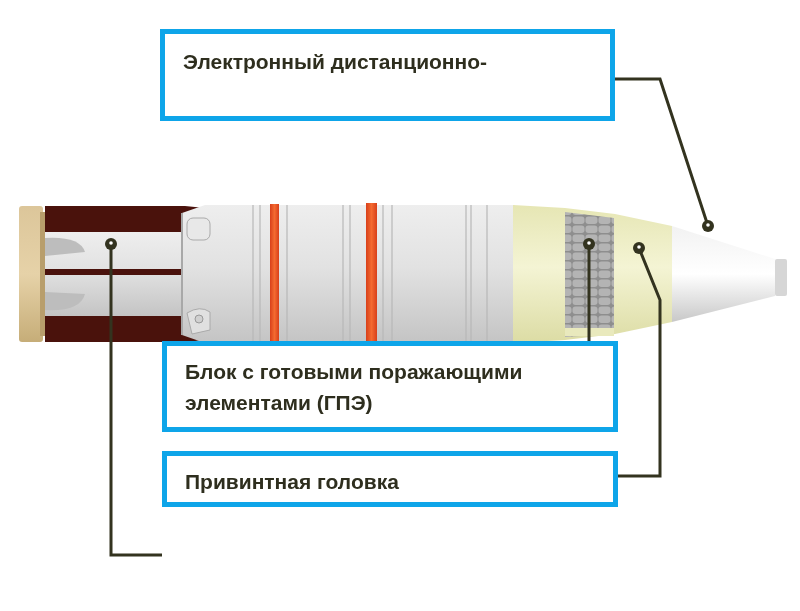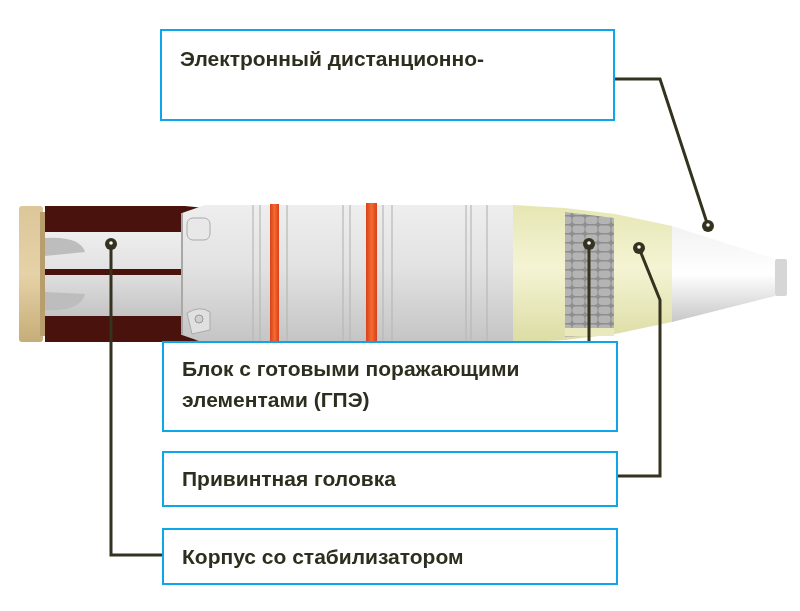--- a/index.html
+++ b/index.html
@@ -1,19 +1,19 @@
 <!DOCTYPE html>
 <html><head>
 <meta charset="utf-8">
 <style>
   html, body { margin:0; padding:0; background:#ffffff; }
   #stage { position:relative; width:800px; height:611px; overflow:hidden; background:#ffffff;
            font-family:"Liberation Sans", sans-serif; }
   #art { position:absolute; left:0; top:0; width:800px; height:611px; }
-  .label-box { position:absolute; box-sizing:border-box; border:2px solid #0ea5e9;
+  .label-box { position:absolute; box-sizing:border-box; border:5px solid #0ea5e9;
                background:#ffffff; color:#2e2e1e; font-weight:bold; font-size:21px;
                line-height:31px; padding:0 0 0 18px; }
   .label-box span { display:block; }
 </style>
 </head>
 <body>
 
 <div id="stage">
 
   <svg id="art" viewBox="0 0 800 611">
@@ -127,17 +127,14 @@
 
   <div class="label-box" style="left:162px; top:341px; width:456px; height:91px; padding-top:10px;">
     <span>Блок с готовыми поражающими</span>
     <span>элементами (ГПЭ)</span>
   </div>
 
   <div class="label-box" style="left:162px; top:451px; width:456px; height:56px; padding-top:10px;">
     <span>Привинтная головка</span>
   </div>
 
-  <div class="label-box" style="left:162px; top:528px; width:456px; height:57px; padding-top:11px;">
-    <span>Корпус со стабилизатором</span>
-  </div>
 
 </div>
 
 </body></html>

